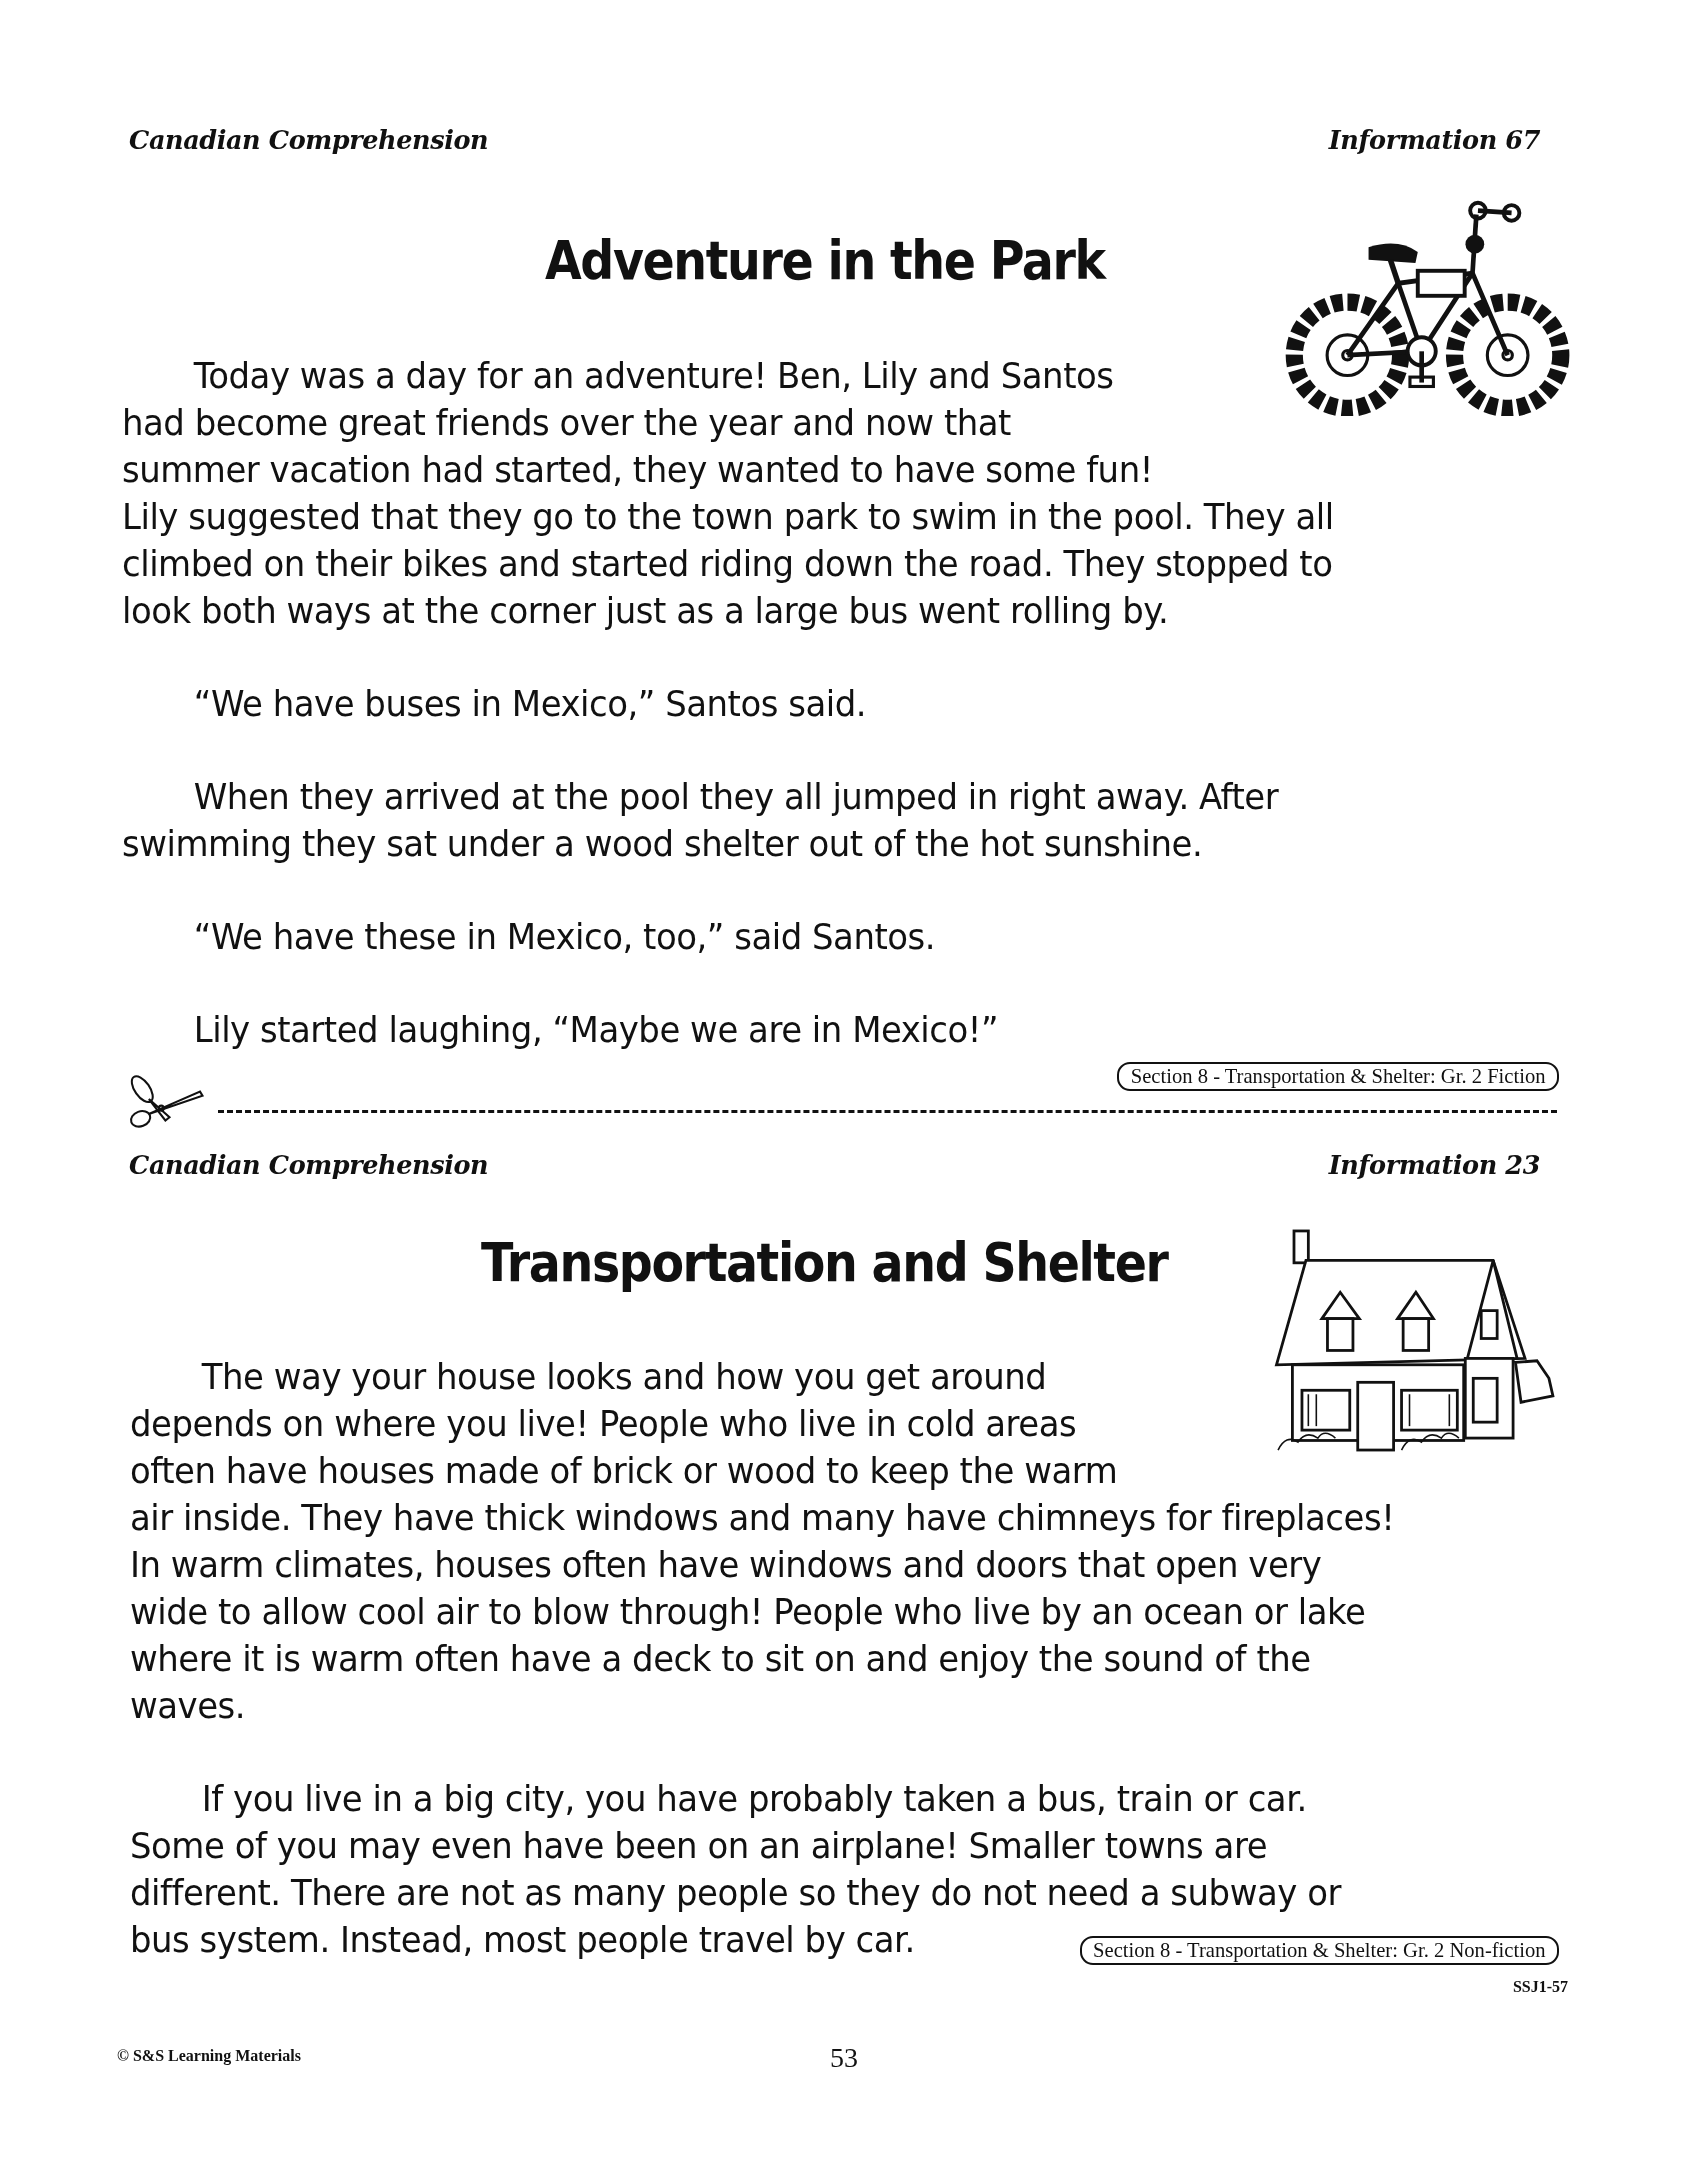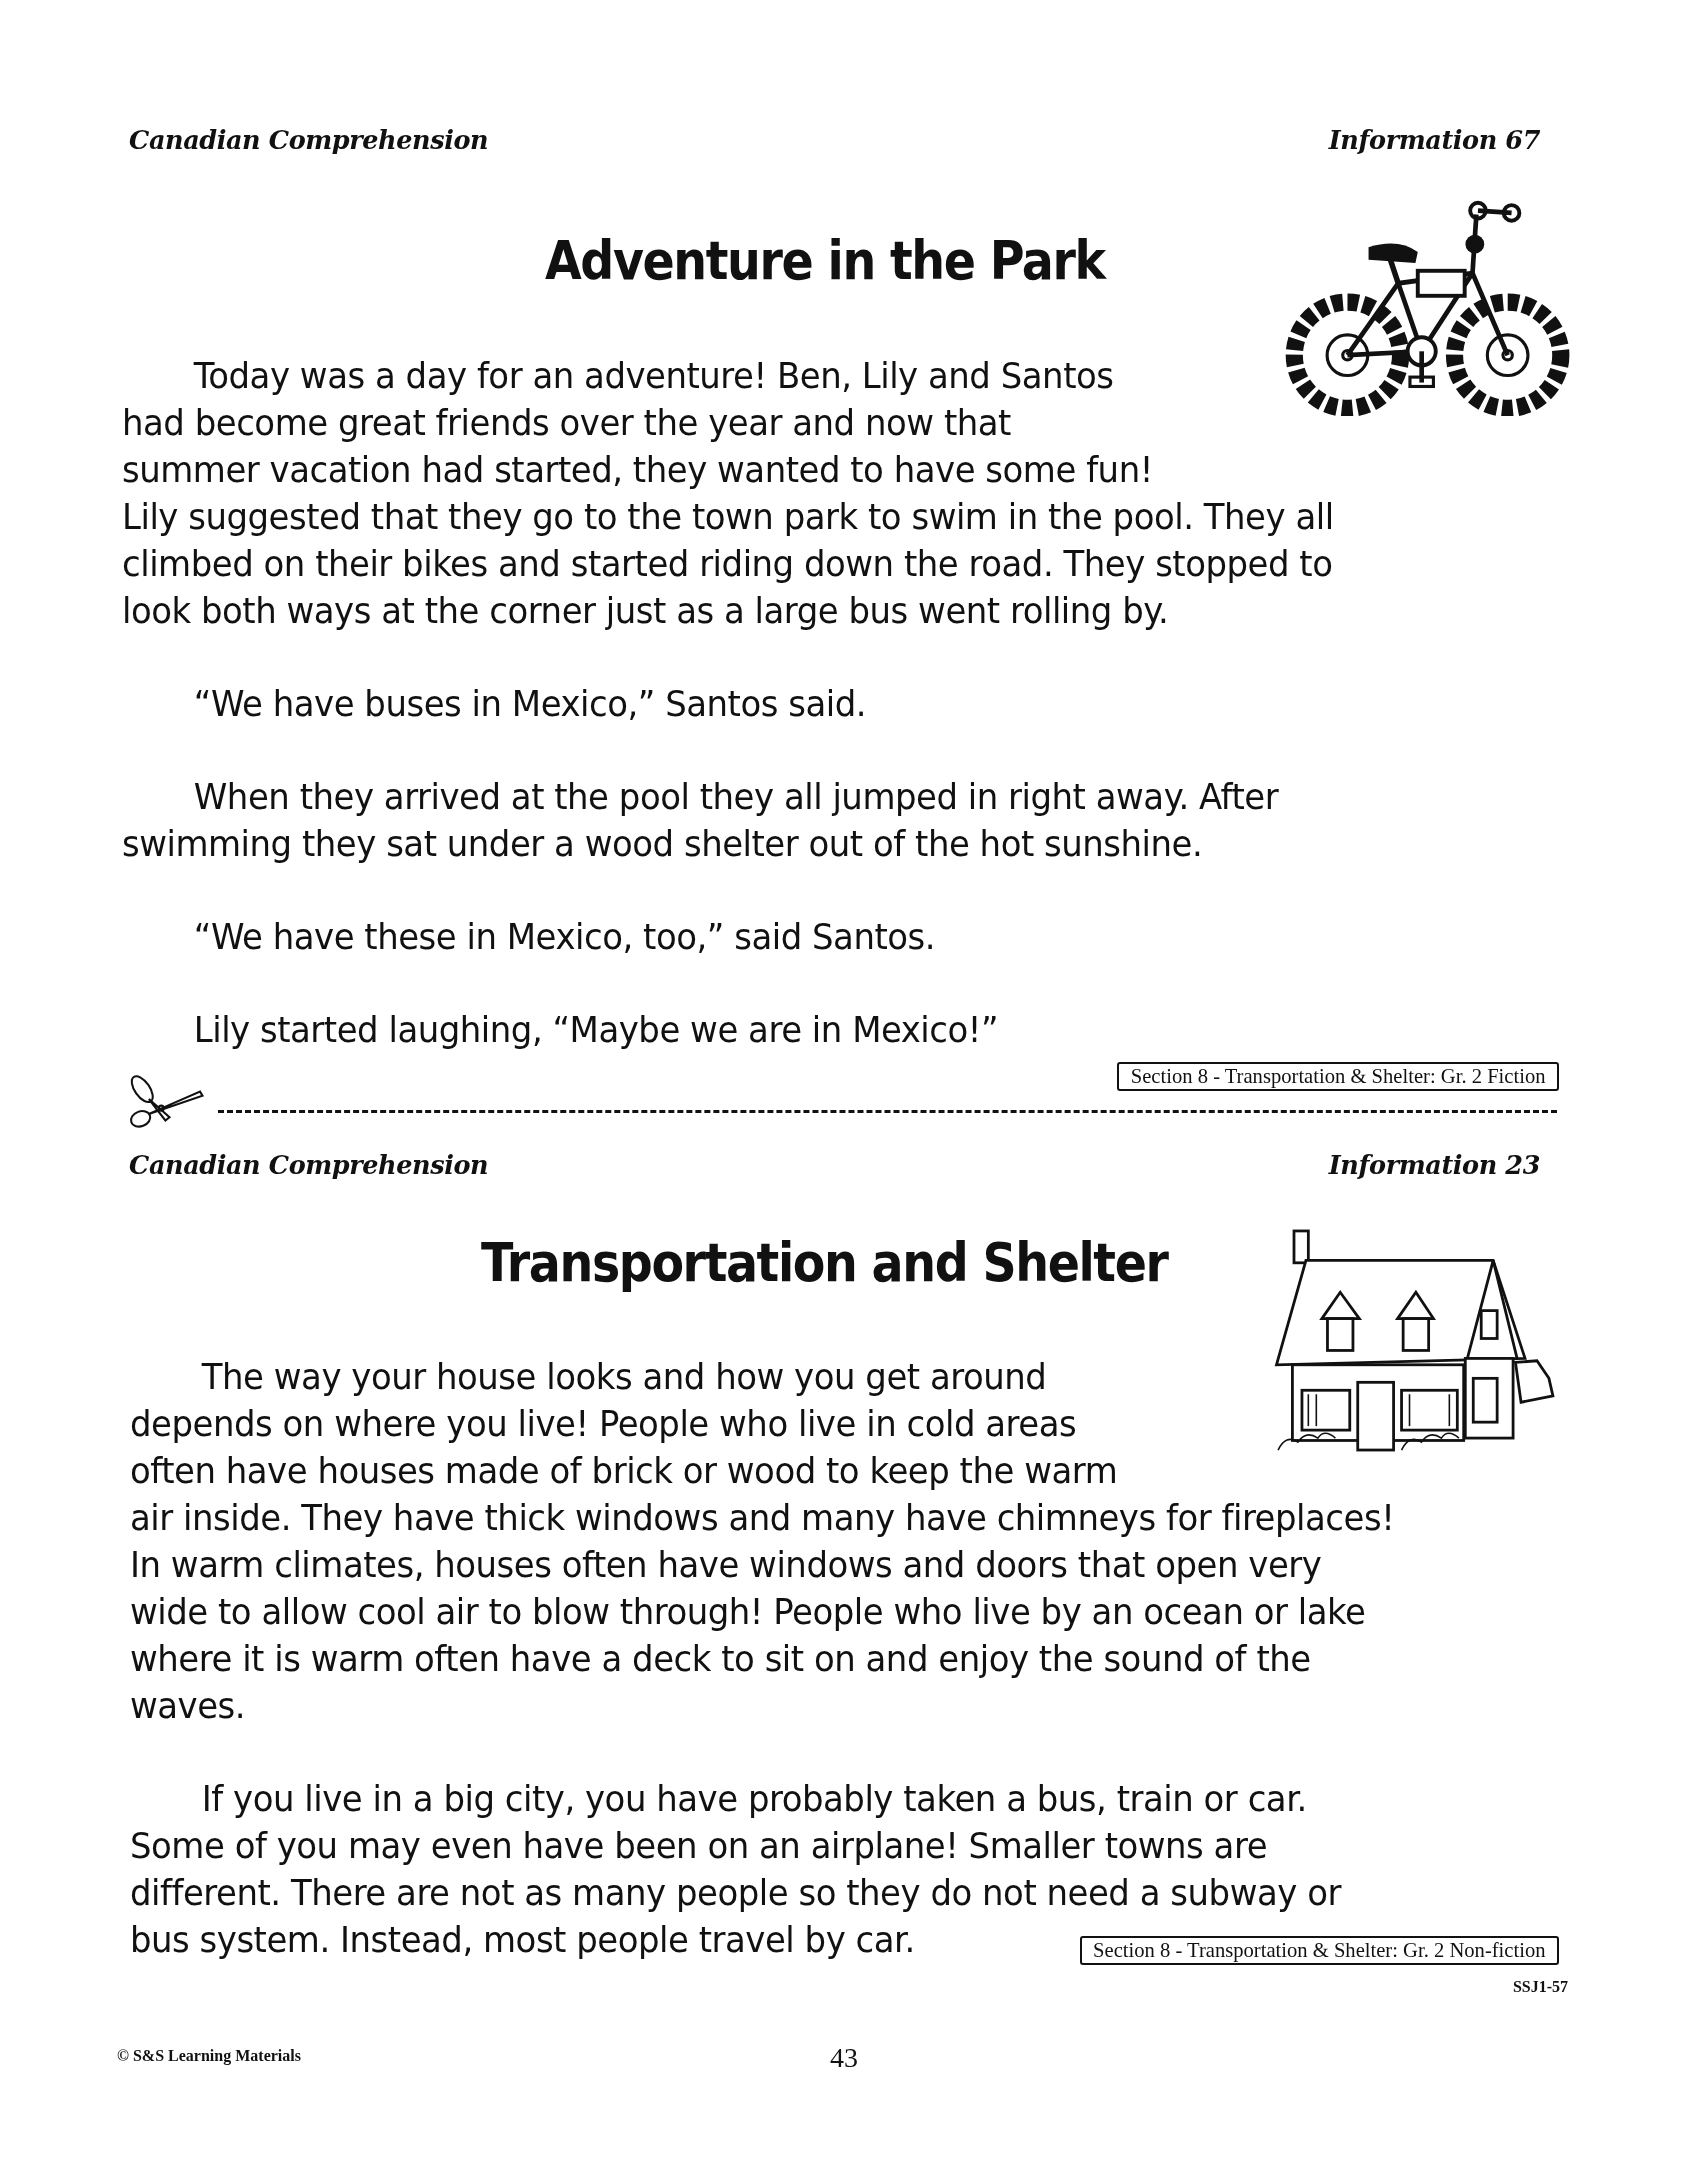--- a/index.html
+++ b/index.html
@@ -4,21 +4,21 @@
 <style>
   html,body{margin:0;padding:0;background:#fff;}
   body{width:1687px;height:2183px;position:relative;overflow:hidden;color:#111;font-family:"DejaVu Sans",sans-serif;}
   .abs{position:absolute;}
   .runhead{font-family:"DejaVu Serif",serif;font-style:italic;font-weight:bold;font-size:25.5px;letter-spacing:-0.4px;}
   .title{font-family:"DejaVu Sans",sans-serif;font-weight:bold;font-size:54px;letter-spacing:-1.6px;transform:scaleX(0.88);transform-origin:left center;white-space:nowrap;}
   .body{font-family:"DejaVu Sans",sans-serif;font-size:35px;line-height:47px;letter-spacing:-0.5px;white-space:nowrap;transform:scaleX(0.97);transform-origin:left top;}
   .body p{margin:0;}
   .gap{height:46px;}
   .indent{padding-left:74px;}
-  .tag{font-family:"Liberation Serif",serif;font-size:20.6px;border:2.1px solid #111;border-radius:3px;padding:0.8px 11.5px;white-space:nowrap;}
+  .tag{font-family:"Liberation Serif",serif;font-size:20.6px;border:2.1px solid #111;border-radius:13px;padding:0.8px 11.5px;white-space:nowrap;}
   .dash{height:0;border-top:3.3px dashed #111;}
   .foot{font-family:"Liberation Serif",serif;font-weight:bold;font-size:16px;}
   .pnum{font-family:"Liberation Serif",serif;font-size:28px;}
 </style>
 </head>
 <body>
 
 <div class="abs runhead" style="left:129px;top:125px;">Canadian Comprehension</div>
 <div class="abs runhead" style="right:147px;top:125px;">Information 67</div>
 <div class="abs title" style="left:545px;top:229px;">Adventure in the Park</div>
@@ -129,15 +129,15 @@
   <div class="gap"></div>
   <p class="indent">If you live in a big city, you have probably taken a bus, train or car.</p>
   <p>Some of you may even have been on an airplane!  Smaller towns are</p>
   <p>different.  There are not as many people so they do not need a subway or</p>
   <p>bus system.  Instead, most people travel by car.</p>
 </div>
 
 <div class="abs tag" style="right:128px;top:1936px;margin-left:15px;">Section 8 - Transportation &amp; Shelter:  Gr. 2 Non-fiction</div>
 
 <div class="abs foot" style="left:117px;top:2047px;">© S&amp;S Learning Materials</div>
-<div class="abs pnum" style="left:830px;top:2042px;">43</div>
+<div class="abs pnum" style="left:830px;top:2042px;">53</div>
 <div class="abs foot" style="right:119px;top:1978px;">SSJ1-57</div>
 
 
 </body></html>

